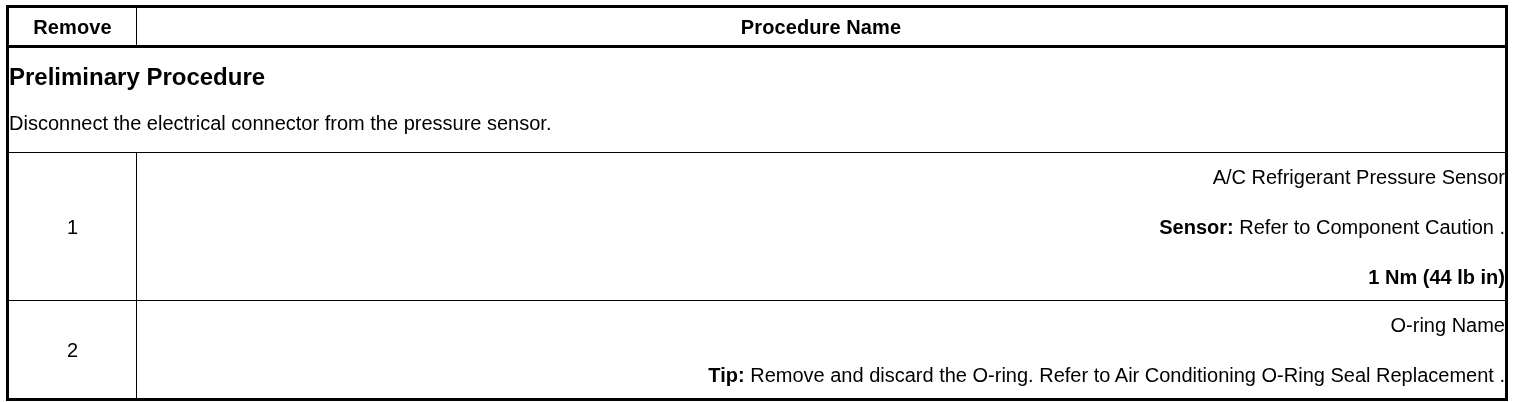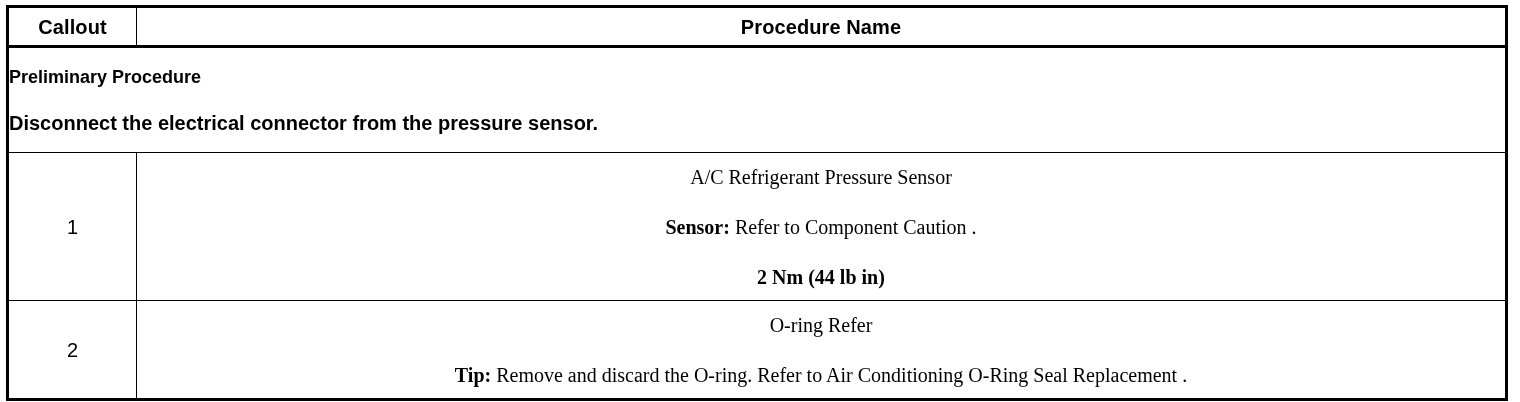--- a/index.html
+++ b/index.html
@@ -62,47 +62,46 @@
 
   
   .prelim-cell {
     height: 104px;
     padding: 9px 0 10px 6px;
     vertical-align: top;
     text-align: left;
   }
   .prelim-title {
     font-weight: bold;
-    font-size: 18px;
+    font-size: 24px;
     line-height: 24px;
     margin: 0 0 22px 0;
   }
   .prelim-text {
-    font-weight: bold;
+    font-weight: normal;
     font-size: 20px;
     line-height: 24px;
     margin: 0;
   }
 
   
   .num-cell {
     text-align: center;
     font-size: 20px;
     line-height: 20px;
     font-weight: normal;
   }
   .row-1 .num-cell { height: 147px; }
   .row-2 .num-cell { height: 97px; }
 
   
   .name-cell {
     padding: 12px 0 11px 9px;
     vertical-align: top;
-    text-align: center;
-    font-family: Liberation Serif, serif;
+    text-align: right;
   }
   .line {
     font-size: 20px;
     line-height: 24px;
     font-weight: normal;
     margin: 0 0 26px 0;
     white-space: nowrap;
   }
   .line:last-child { margin-bottom: 0; }
   .line b { font-weight: bold; }
@@ -114,47 +113,47 @@
 <div class="sheet">
 
   <table class="callout-table">
     <colgroup>
       <col class="col-callout">
       <col class="col-name">
     </colgroup>
 
     <thead>
       <tr>
-        <th class="hdr-cell frame-top frame-left rule-thick">Callout</th>
+        <th class="hdr-cell frame-top frame-left rule-thick">Remove</th>
         <th class="hdr-cell frame-top frame-right rule-thick">Procedure Name</th>
       </tr>
     </thead>
 
     <tbody>
 
       <tr>
         <td class="prelim-cell frame-left frame-right" colspan="2">
           <p class="prelim-title">Preliminary Procedure</p>
           <p class="prelim-text">Disconnect the electrical connector from the pressure sensor.</p>
         </td>
       </tr>
 
       <tr class="row-1">
         <td class="num-cell frame-left">1</td>
         <td class="name-cell frame-right">
           <p class="line">A/C Refrigerant Pressure Sensor</p>
           <p class="line"><b>Sensor:</b><span> Refer to Component Caution .</span></p>
-          <p class="line all-bold">2 Nm (44 lb in)</p>
+          <p class="line all-bold">1 Nm (44 lb in)</p>
         </td>
       </tr>
 
       <tr class="row-2">
         <td class="num-cell frame-left frame-bottom">2</td>
         <td class="name-cell frame-right frame-bottom">
-          <p class="line">O-ring Refer</p>
+          <p class="line">O-ring Name</p>
           <p class="line"><b>Tip:</b><span> Remove and discard the O-ring. Refer to Air Conditioning O-Ring Seal Replacement .</span></p>
         </td>
       </tr>
 
     </tbody>
   </table>
 
 </div>
 
 </body></html>

